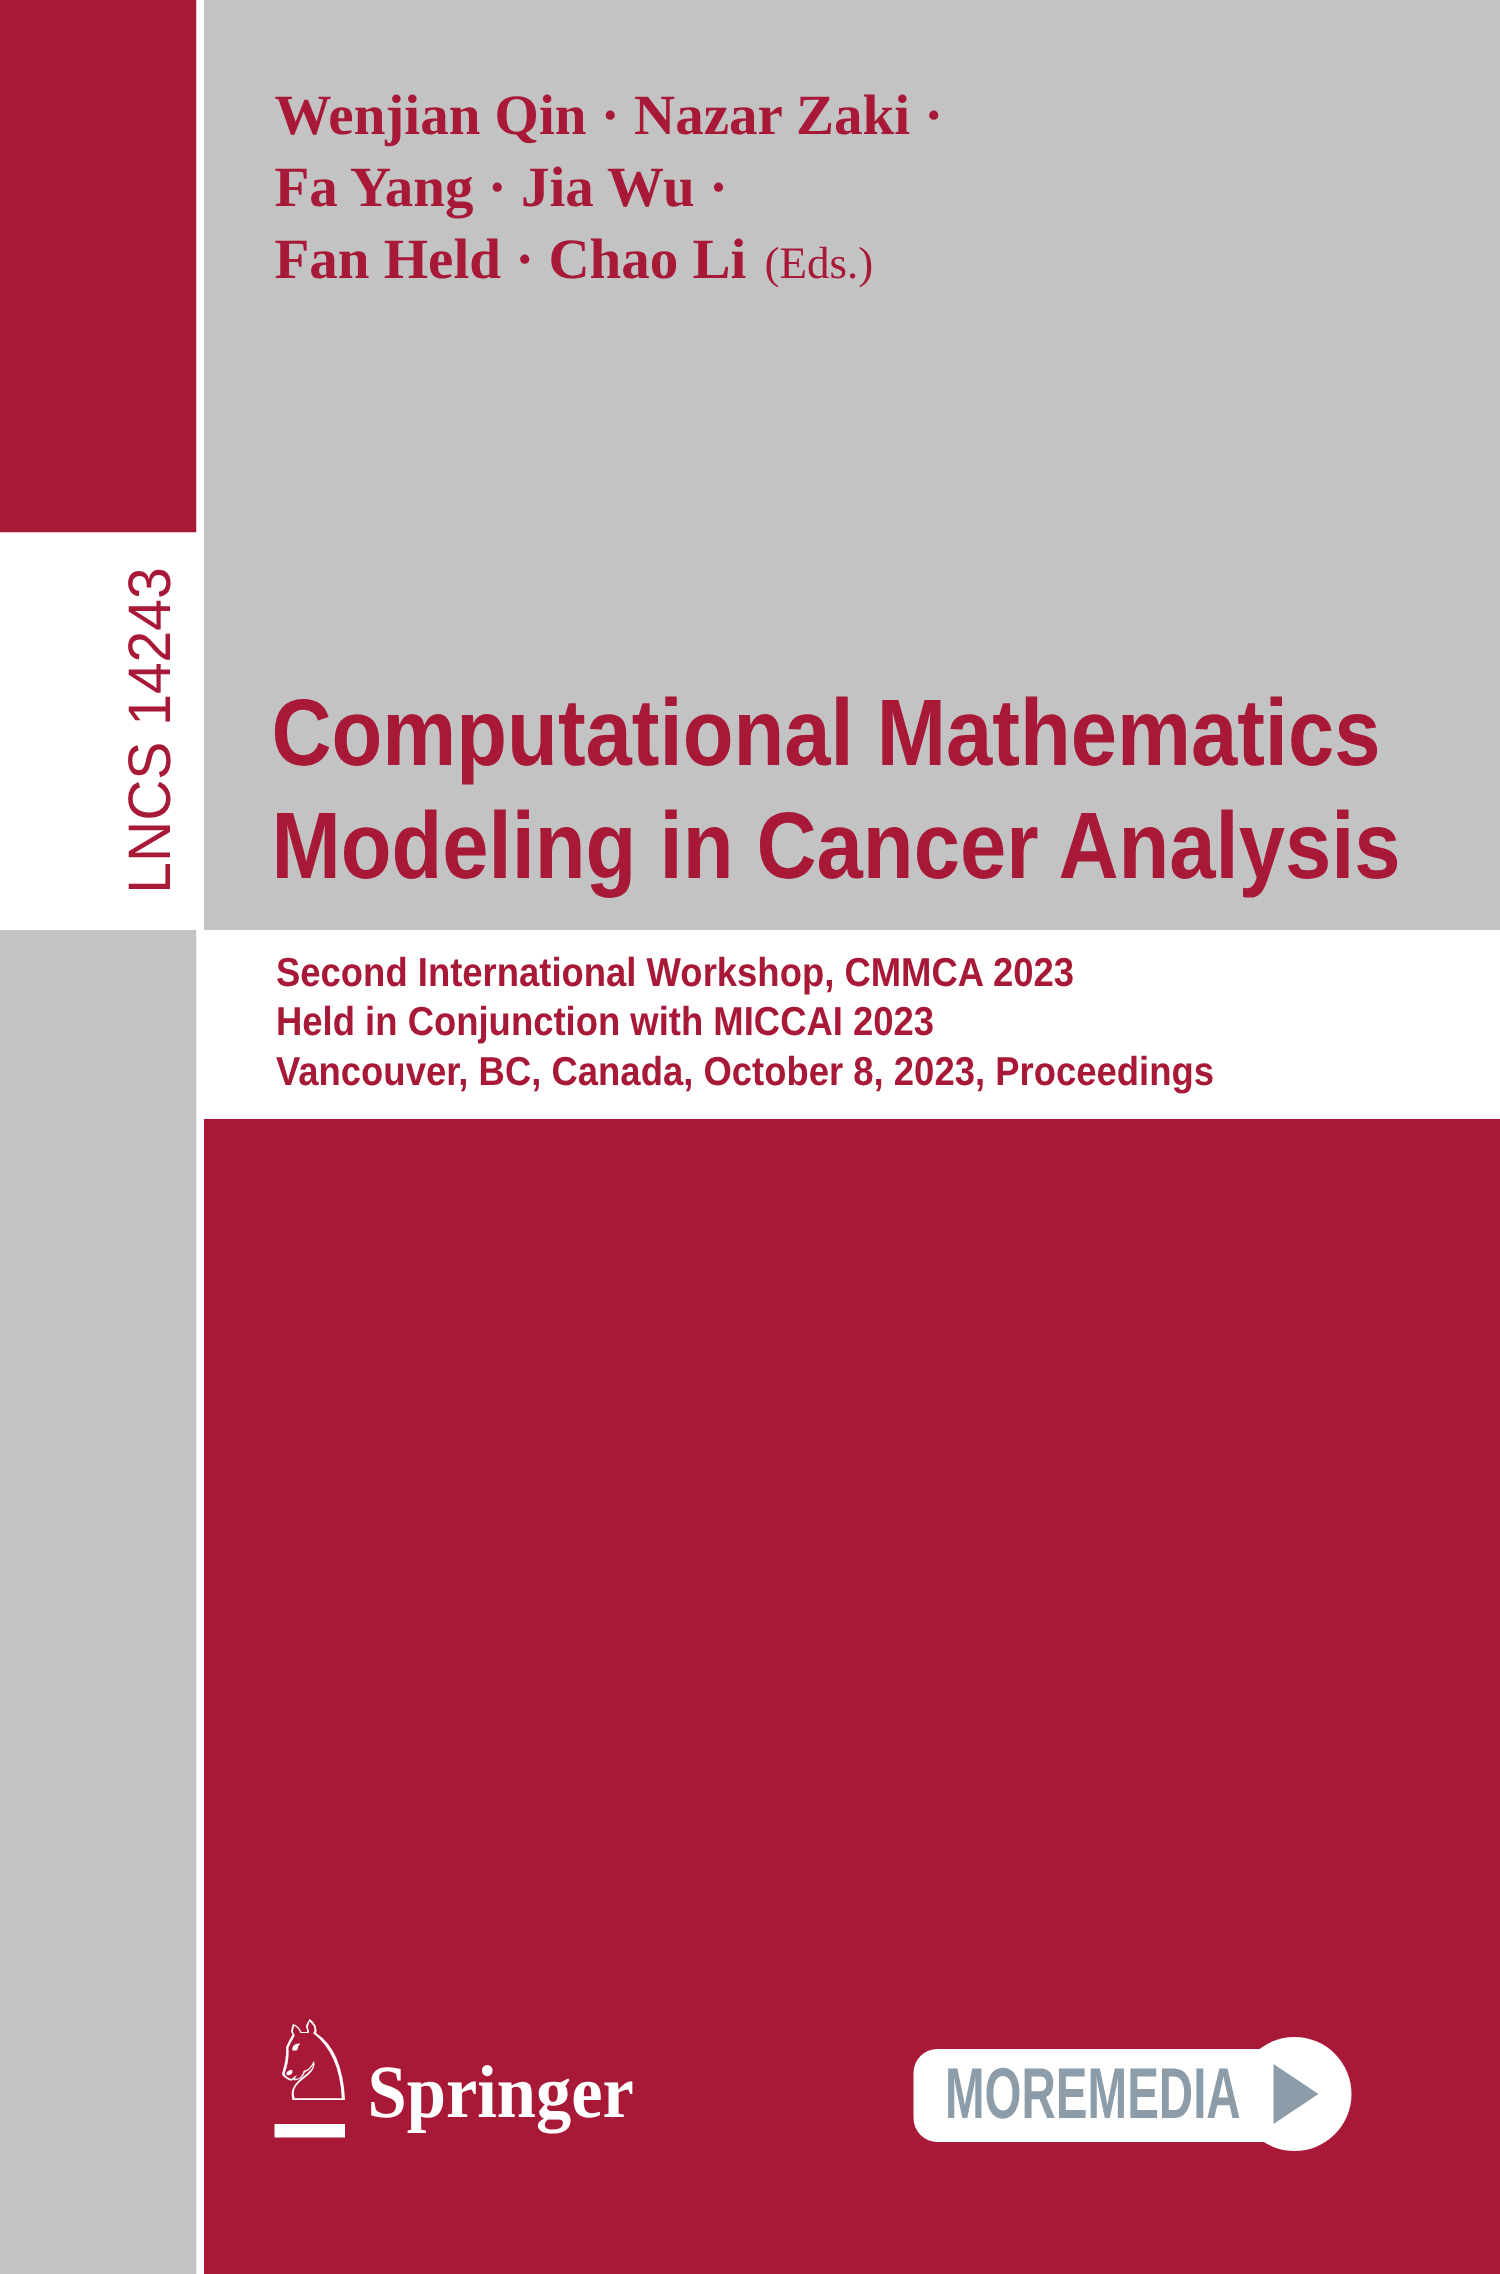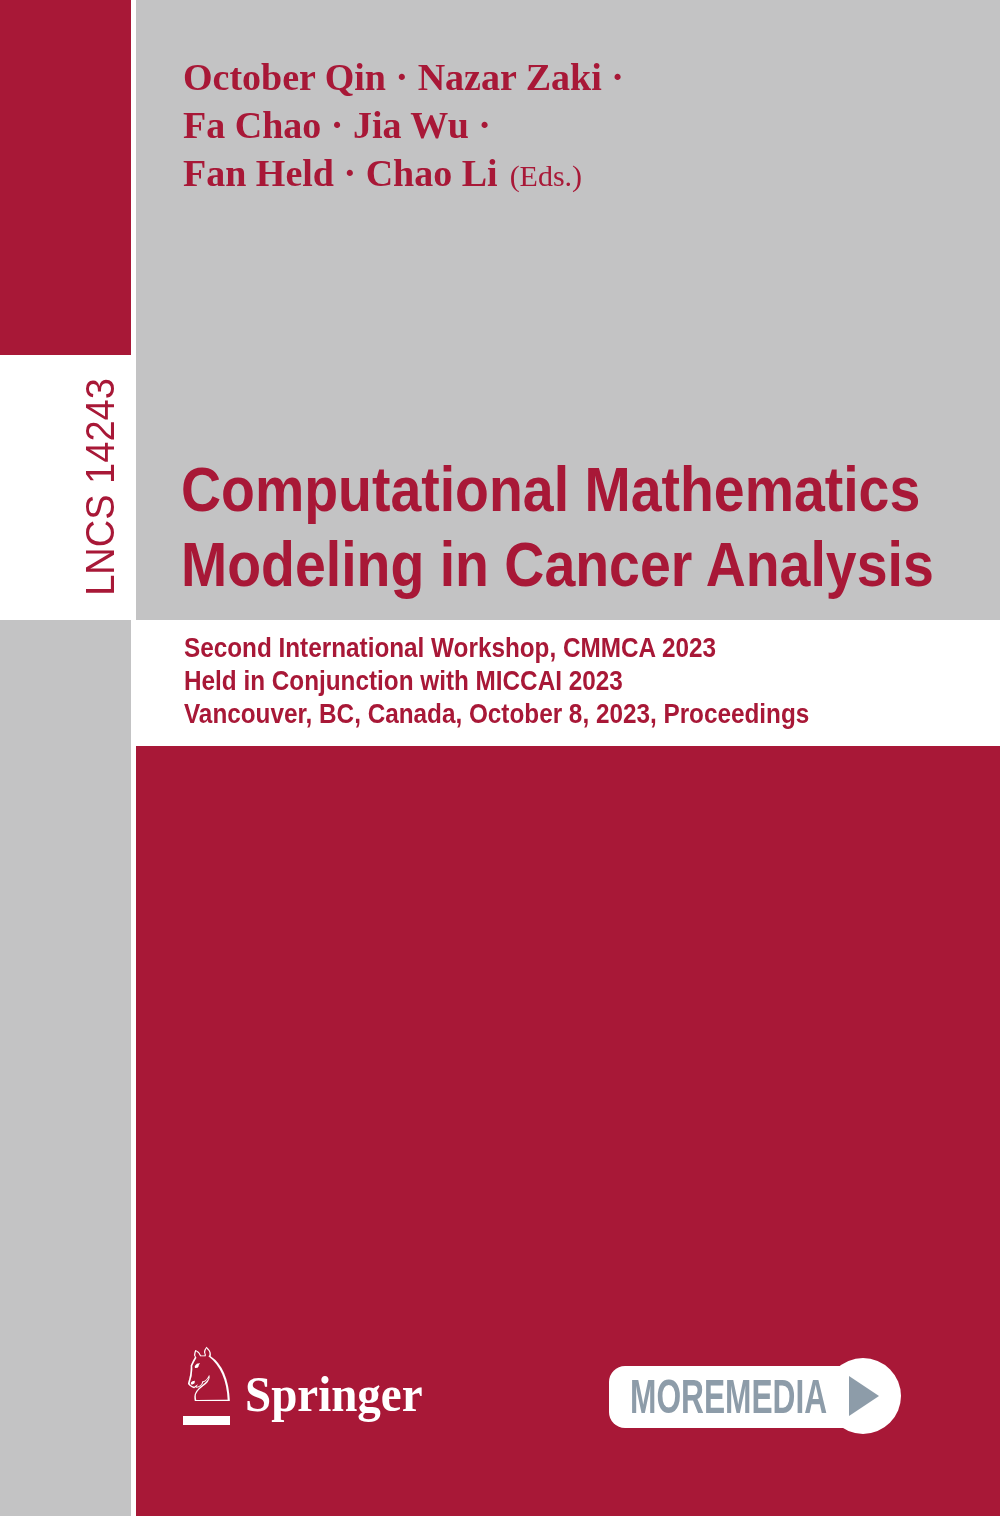--- a/index.html
+++ b/index.html
@@ -86,22 +86,22 @@
   <div class="abs spine-white"></div>
   <div class="abs spine-gray"></div>
   <div class="abs separator"></div>
   <div class="abs main-gray"></div>
   <div class="abs main-white"></div>
   <div class="abs main-red"></div>
 
   <div class="abs lncs">LNCS 14243</div>
 
   <div class="abs editors">
-    <div>October Qin · Nazar Zaki ·</div>
-    <div>Fa Chao · Jia Wu ·</div>
+    <div>Wenjian Qin · Nazar Zaki ·</div>
+    <div>Fa Yang · Jia Wu ·</div>
     <div><span>Fan Held · Chao Li</span><span class="eds-suffix">(Eds.)</span></div>
   </div>
 
   <div class="abs title">
     <div>Computational Mathematics</div>
     <div>Modeling in Cancer Analysis</div>
   </div>
 
   <div class="abs subtitle">
     <div>Second International Workshop, CMMCA 2023</div>

